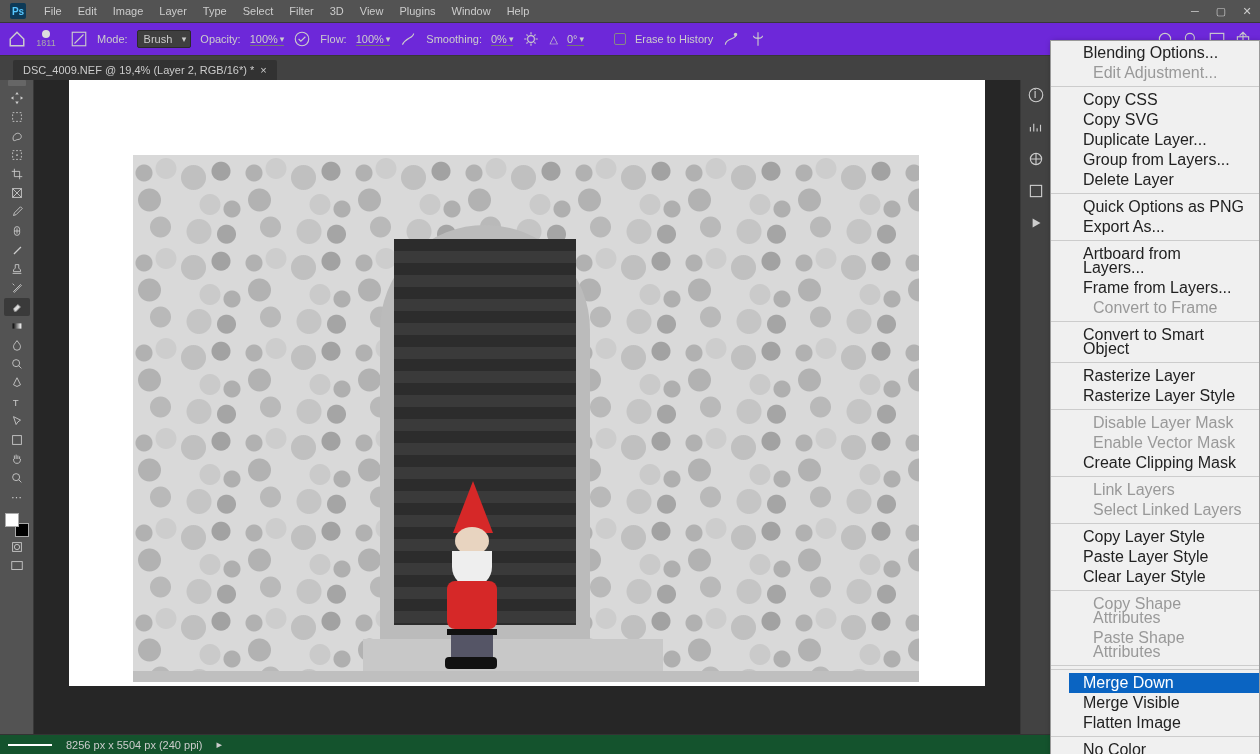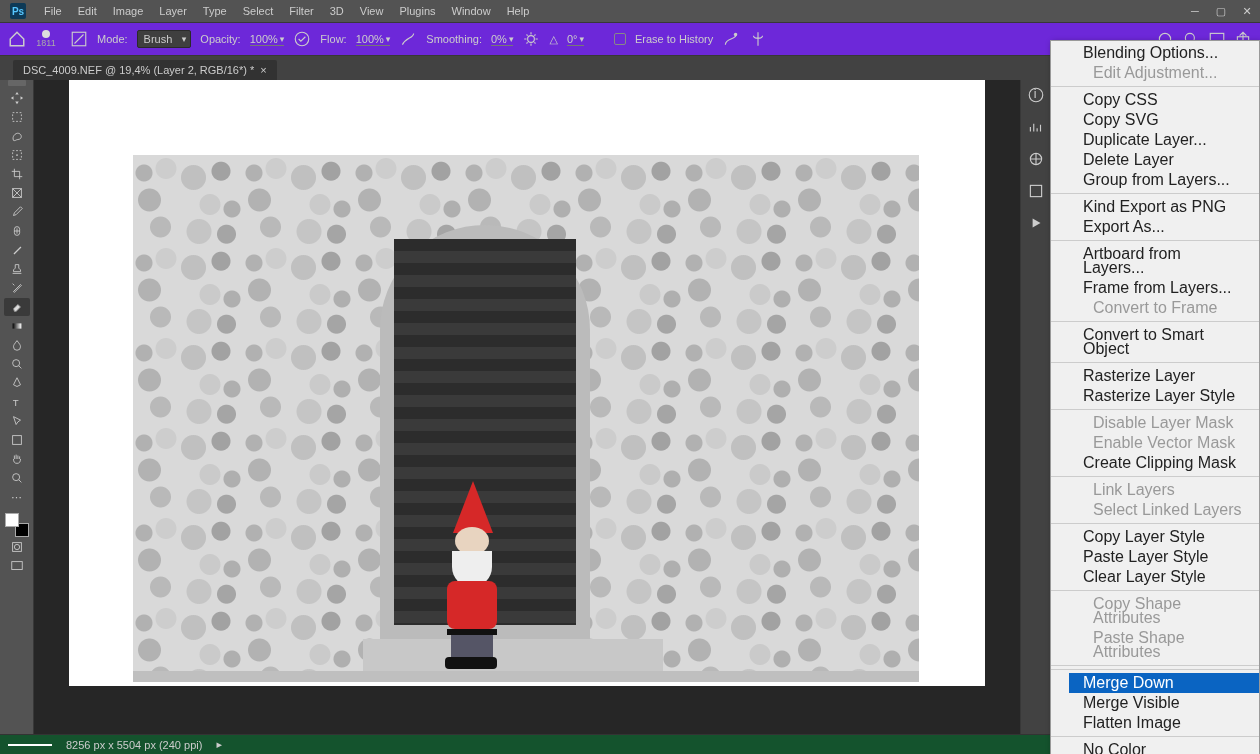--- a/index.html
+++ b/index.html
@@ -556,24 +556,24 @@
   </div>
 </div>
 
 <div class="ctx" id="ctxmenu">
     <div class="mi">Blending Options...</div>
     <div class="mi dis">Edit Adjustment...</div>
     <hr>
     <div class="mi">Copy CSS</div>
     <div class="mi">Copy SVG</div>
     <div class="mi">Duplicate Layer...</div>
+    <div class="mi">Group from Layers...</div>
     <div class="mi">Delete Layer</div>
-    <div class="mi">Group from Layers...</div>
-    <hr>
-    <div class="mi">Kind Export as PNG</div>
+    <hr>
+    <div class="mi">Quick Options as PNG</div>
     <div class="mi">Export As...</div>
     <hr>
     <div class="mi">Artboard from Layers...</div>
     <div class="mi">Frame from Layers...</div>
     <div class="mi dis">Convert to Frame</div>
     <hr>
     <div class="mi">Convert to Smart Object</div>
     <hr>
     <div class="mi">Rasterize Layer</div>
     <div class="mi">Rasterize Layer Style</div>

